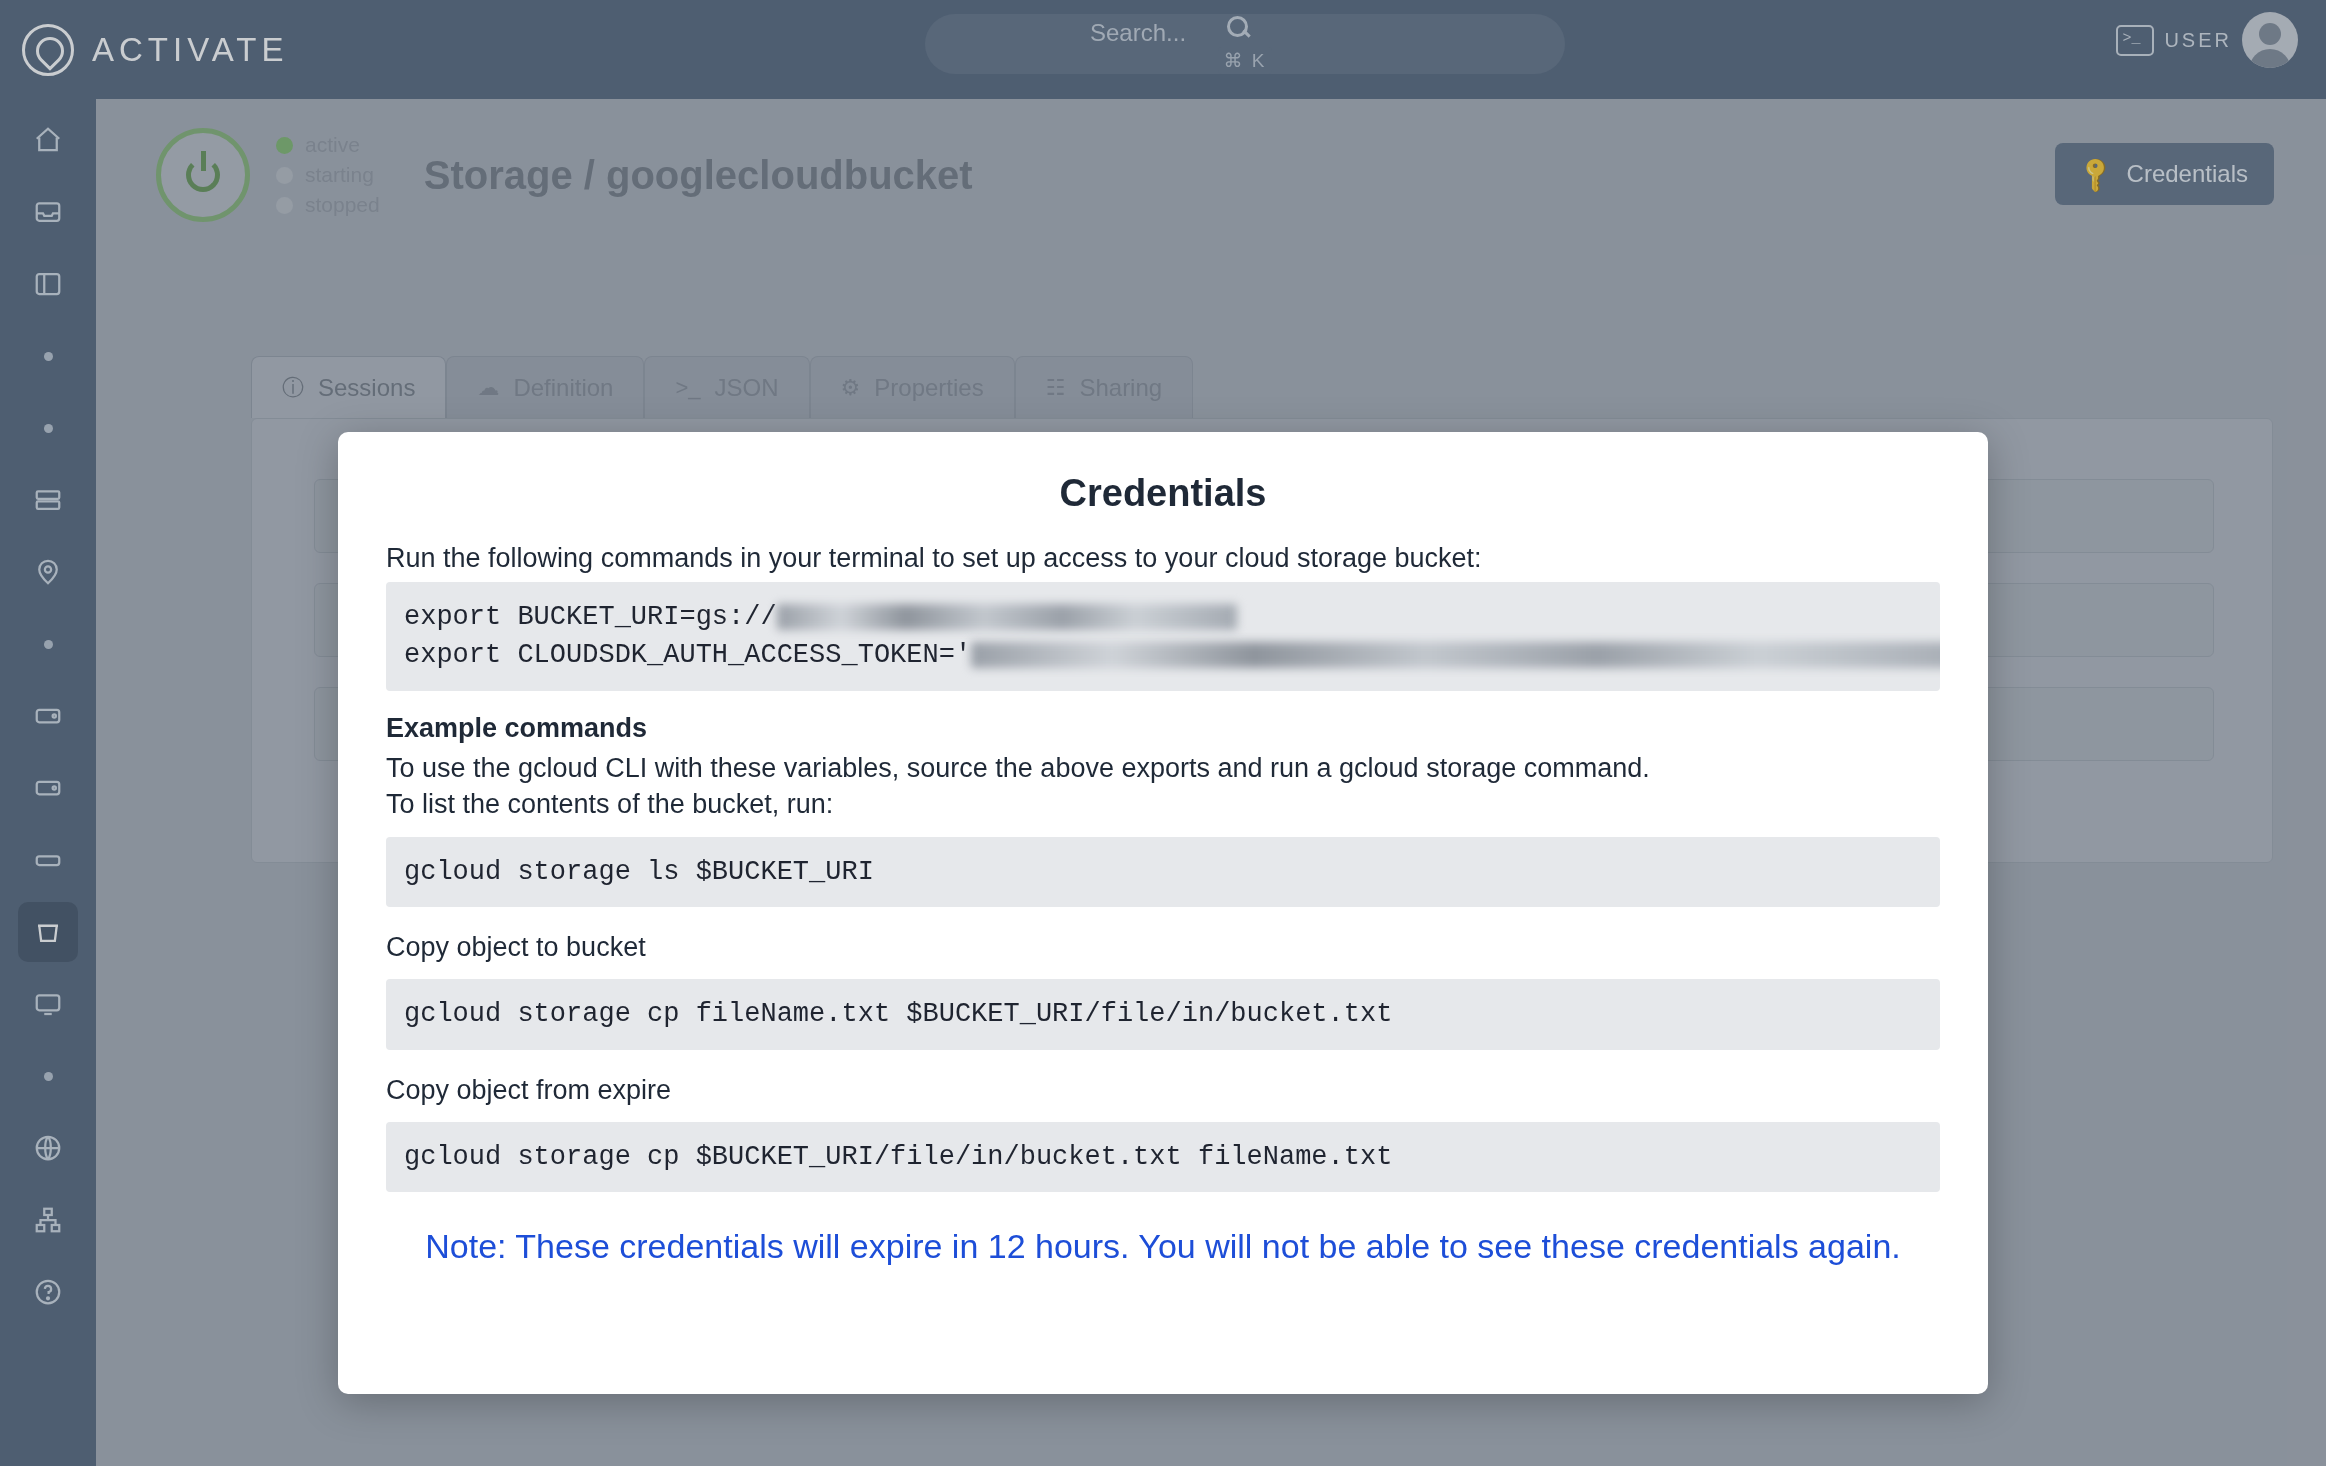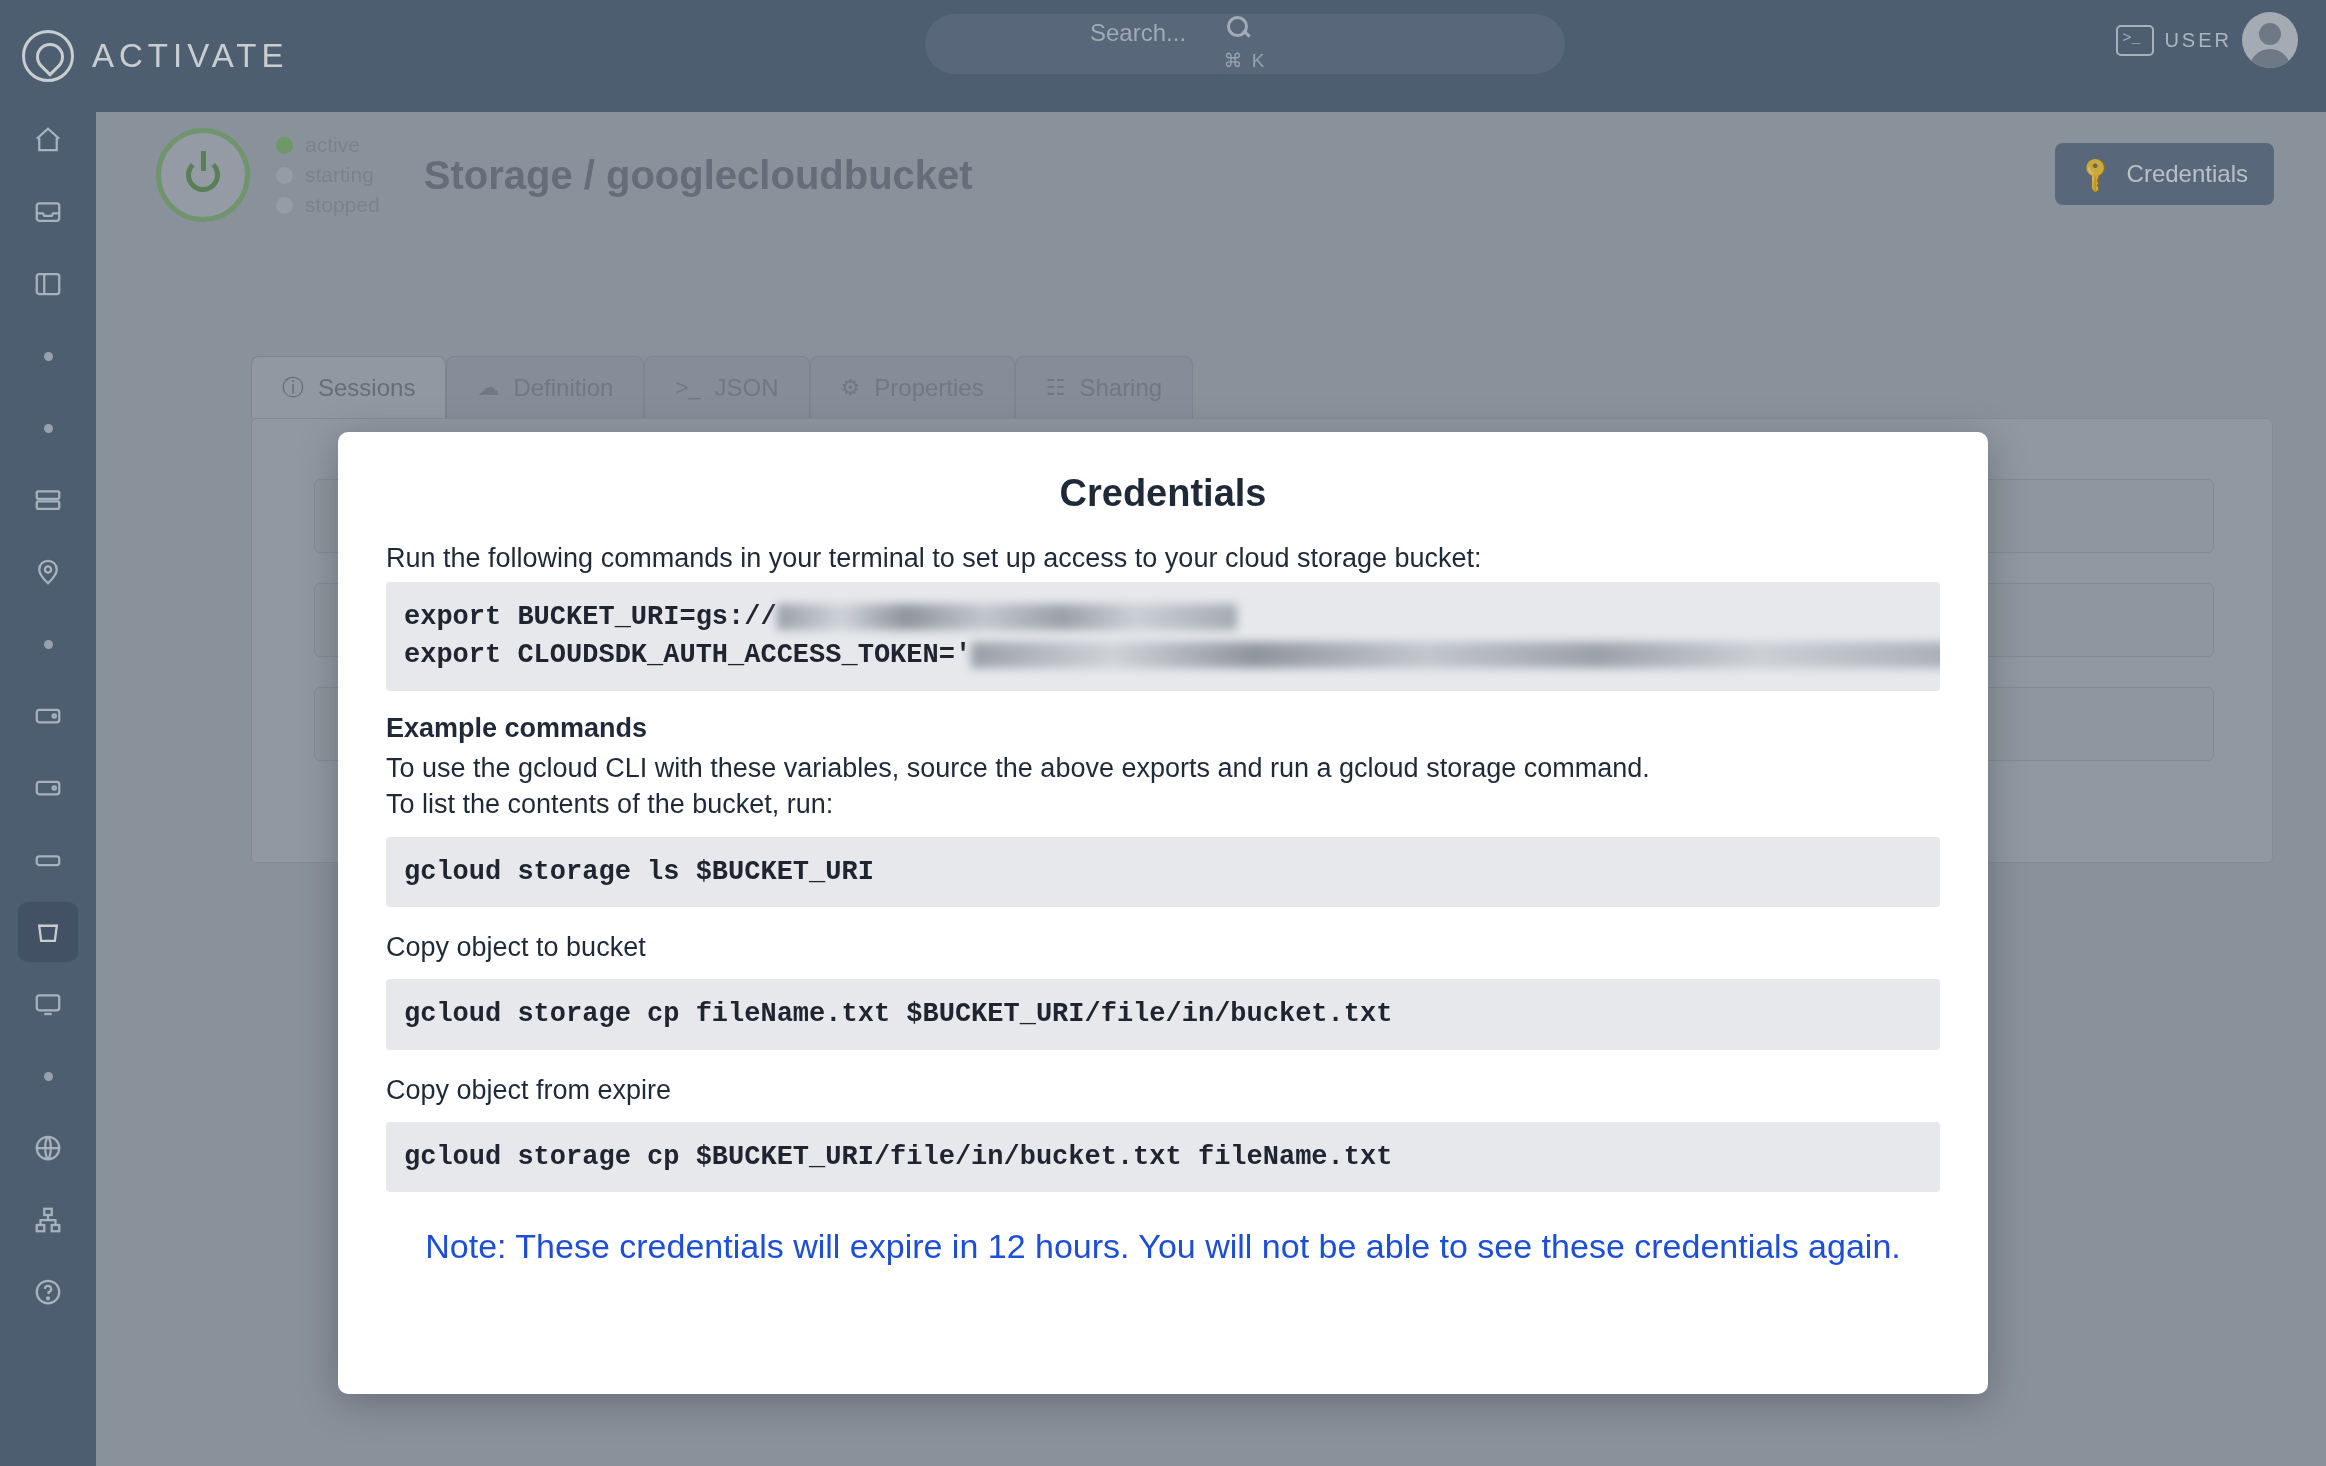--- a/index.html
+++ b/index.html
@@ -7,21 +7,21 @@
     width: 2326px;
     height: 1466px;
     overflow: hidden;
     font-family: "Liberation Sans", sans-serif;
     background: #9aa1ac;
   }
 
   
   .topbar {
     position: absolute; top: 0; left: 0;
-    width: 2326px; height: 112px;
+    width: 2326px; height: 99px;
     background: #4e6077;
     display: flex; align-items: center;
     z-index: 30;
   }
   .brand {
     display: flex; align-items: center; gap: 18px;
     margin-left: 22px;
   }
   .brand-logo {
     width: 52px; height: 52px; border-radius: 50%;
@@ -214,21 +214,20 @@
   }
   .modal-lead { font-size: 27px; color: #1f2937; margin-bottom: 8px; }
   .codeblock {
     background: #e6e8eb; border-radius: 4px;
     padding: 16px 18px;
     font-family: "Liberation Mono", monospace;
     font-size: 27px; color: #1f2430;
     white-space: pre; overflow: hidden;
     margin-bottom: 22px;
     line-height: 1.42;
-    font-weight: bold;
   }
   .blurred {
     filter: blur(5px);
     background: linear-gradient(90deg,#9aa0a8 0%,#cfd3d8 14%,#8f959d 28%,#c2c7cd 45%,#9ba1a9 62%,#cbd0d5 78%,#a4aab2 100%);
     color: transparent;
     display: inline-block;
     border-radius: 2px;
     vertical-align: middle;
     user-select: none;
   }

